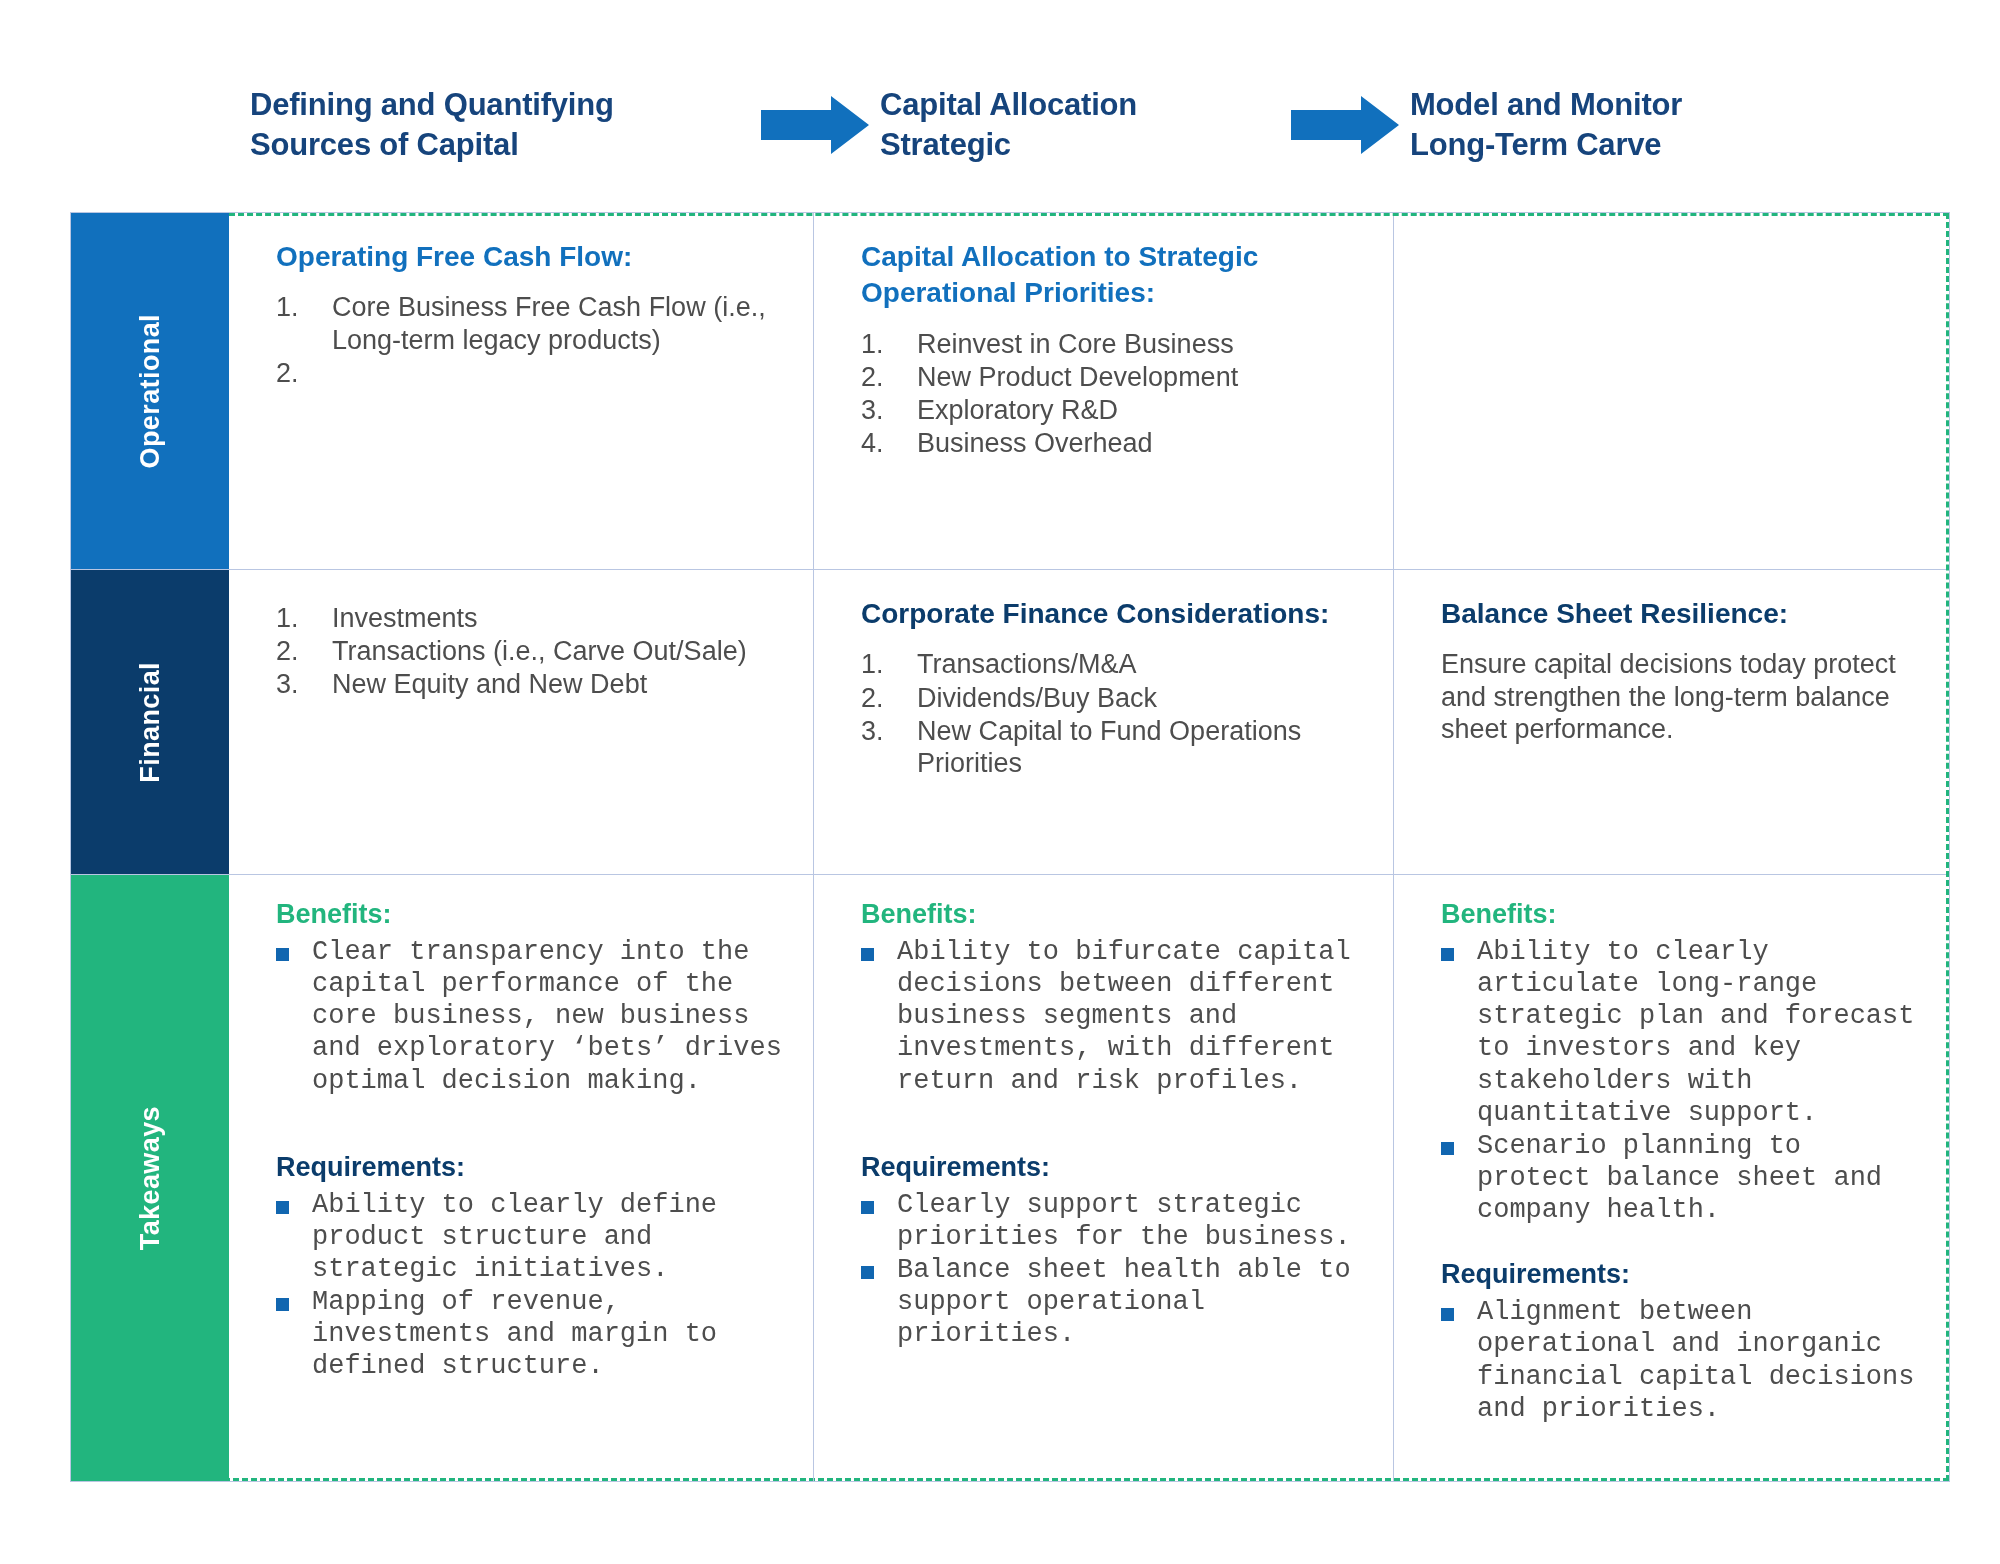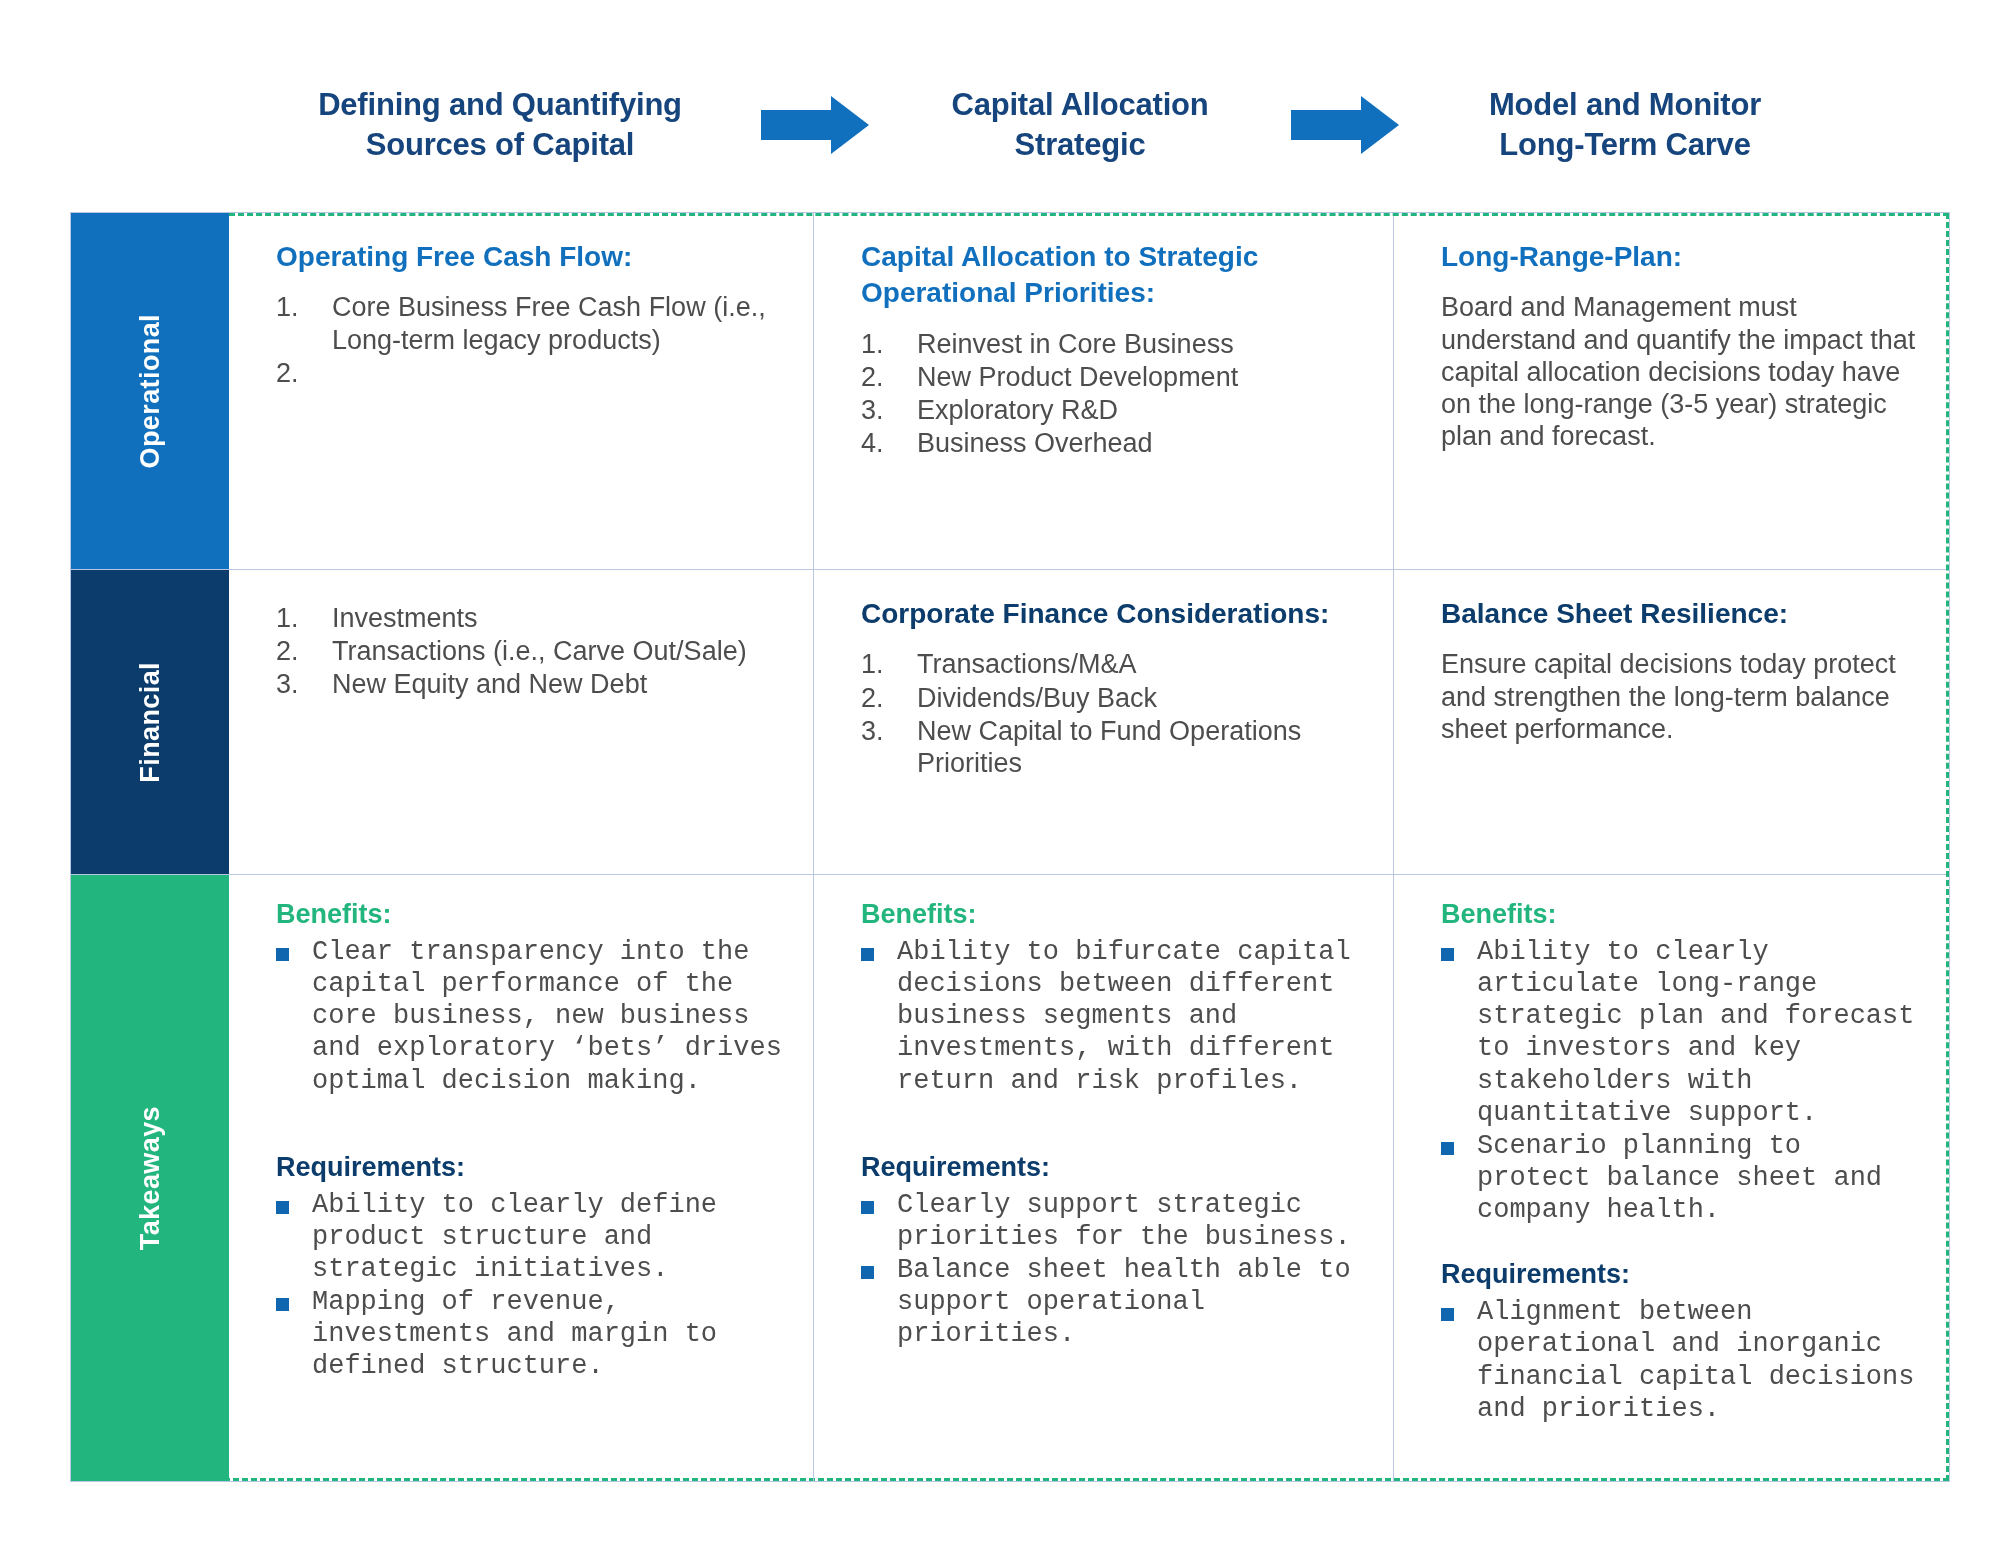--- a/index.html
+++ b/index.html
@@ -15,21 +15,21 @@
   
   .phases{
     position:absolute;
     left:70px; top:60px; width:1890px; height:130px;
     display:flex;
     align-items:center;
   }
   .phase-spacer{width:180px;flex:0 0 180px;}
   .phase{
     flex:0 0 auto;
-    text-align:center;
+    text-align:left;
     color:#16447c;
     font-weight:bold;
     font-size:31px;
     line-height:1.28;
     letter-spacing:-0.2px;
   }
   .phase.p1{width:500px;}
   .phase.p2{width:400px;}
   .phase.p3{width:430px;}
   .arrow-wrap{
@@ -248,25 +248,20 @@
               <span class="num">3.</span>
               <span class="txt">Exploratory R&amp;D</span>
             </li>
             <li>
               <span class="num">4.</span>
               <span class="txt">Business Overhead</span>
             </li>
           </ol>
         </div>
 
-        <div class="cell c3">
-          <h3 class="head">Long-Range-Plan:</h3>
-          <div class="spacer-top"></div>
-          <p class="para">Board and Management must understand and quantify the impact that capital allocation decisions today have on the long-range (3-5 year) strategic plan and forecast.</p>
-        </div>
 
       </div>
     </div>
 
     <div class="row r2">
       <div class="rowlabel fin">
         <span>Financial</span>
       </div>
       <div class="cells">
 

